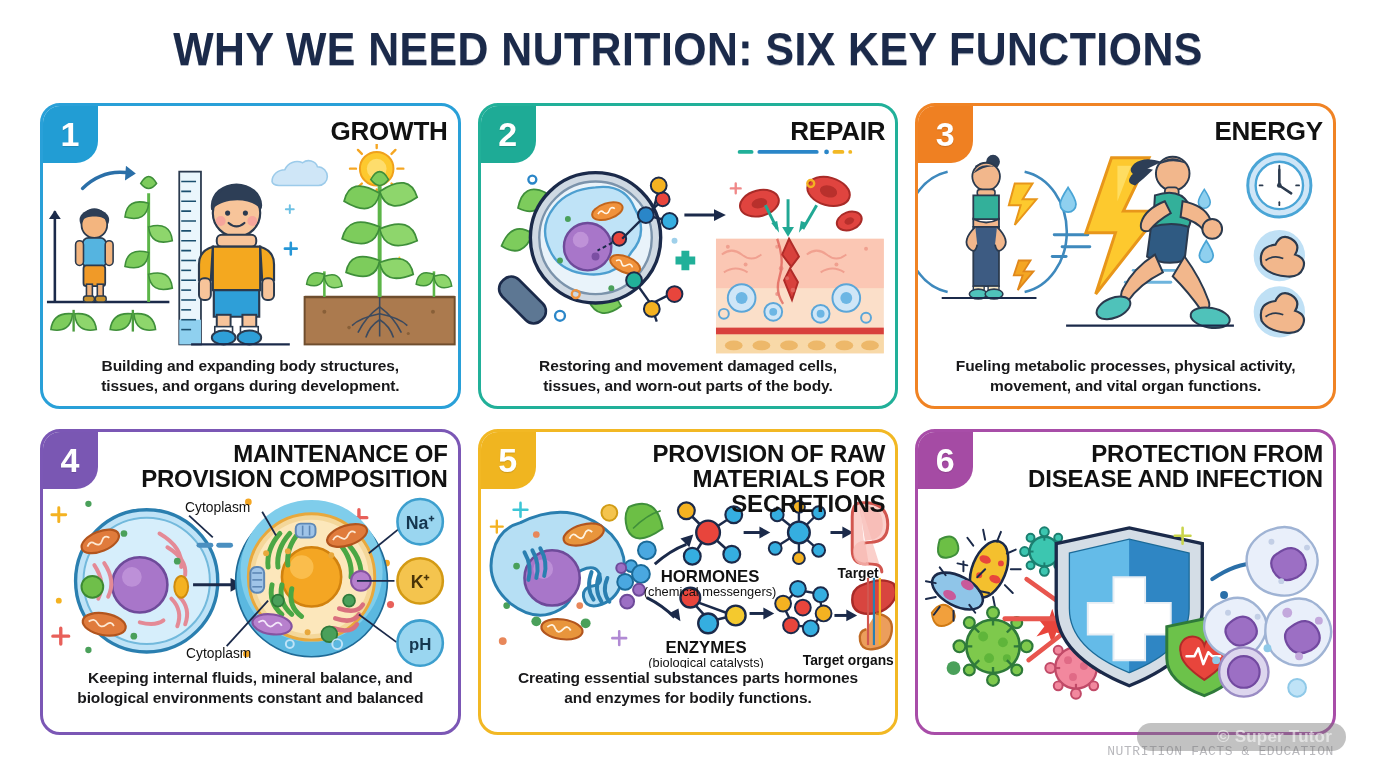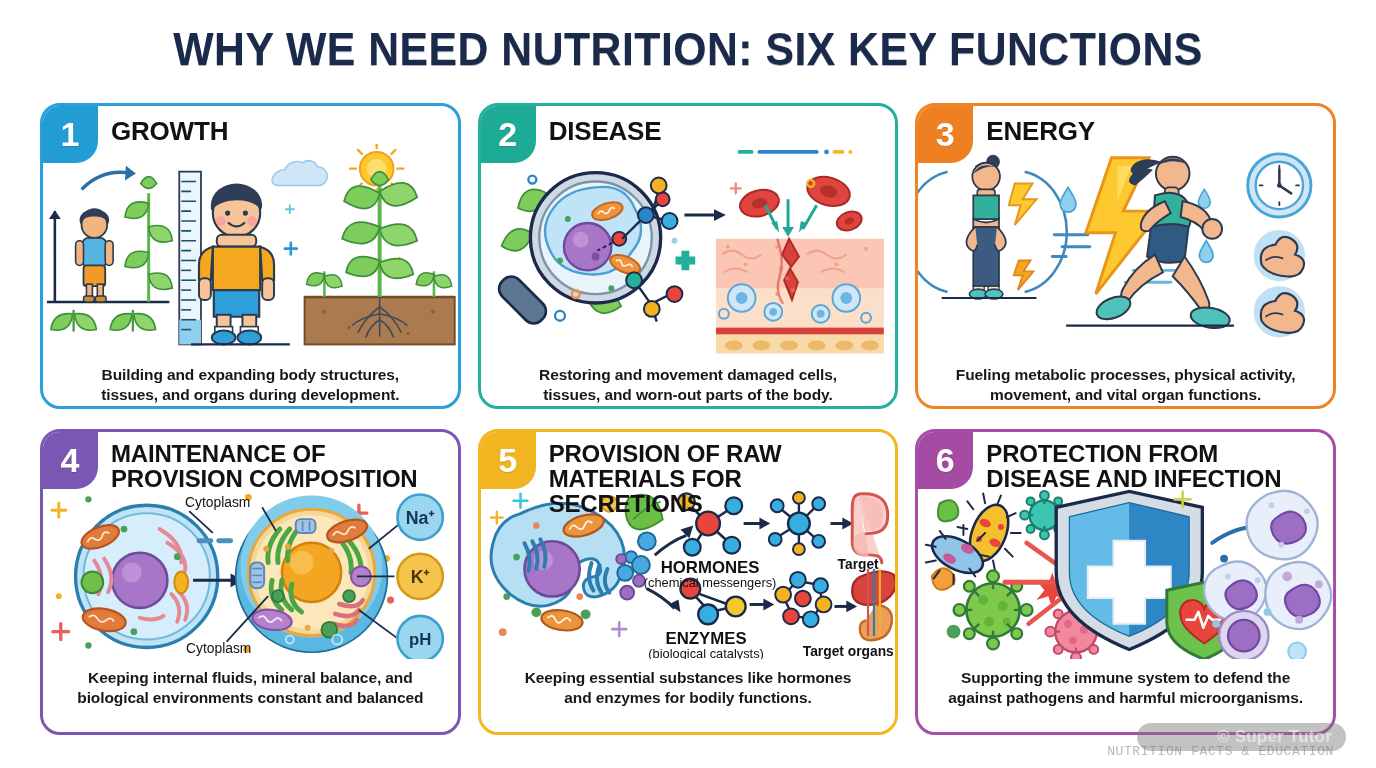--- a/index.html
+++ b/index.html
@@ -59,38 +59,38 @@
   .card-title {
     margin:12px 10px 0 68px;
     color:#111111;
     font-weight:bold;
     font-size:26px;
     line-height:1.05;
     letter-spacing:-0.2px;
     min-height:32px;
     white-space:pre-line;
     z-index:3;
+    text-align:right;
   }
   .card.two-line .card-title { font-size:24px; margin-top:9px; }
   .art {
     flex:1;
     position:relative;
     margin-top:-6px;
   }
   .art svg { width:100%; height:100%; display:block; }
   .caption {
     text-align:center;
     color:#18181a;
     font-size:15.5px;
     font-weight:bold;
     line-height:1.25;
     padding:0 14px 25px;
     white-space:pre-line;
     letter-spacing:-0.1px;
-    margin-top:9px;
   }
   
   #wm-pill {
     position:absolute;
     right:30px; top:723px;
     width:209px; height:28px;
     background:rgba(120,120,120,.45);
     border-radius:14px;
     z-index:20;
   }
@@ -288,21 +288,21 @@
           <path d="M396 134 q16 -6 18 10 q-16 6 -18 -10z" fill="#8ed66c" stroke="#3f8f3a" stroke-width="1.5"></path>
         </g>
       </svg>
     </div>
     <div class="caption">Building and expanding body structures,
 tissues, and organs during development.</div>
   </div>
 
   <div class="card" id="c2" style="border-color: rgb(33, 176, 153);">
     <div class="badge" style="background: rgb(30, 171, 150);">2</div>
-    <div class="card-title">DISEASE</div>
+    <div class="card-title">REPAIR</div>
     <div class="art">
       <svg viewBox="0 0 420 215" preserveAspectRatio="xMidYMid meet">
 
         <g stroke-linecap="round">
           <line x1="268" y1="-5" x2="284" y2="-5" stroke="#f2b824" stroke-width="4"></line>
           <line x1="292" y1="-3" x2="352" y2="-3" stroke="#2a86c8" stroke-width="4"></line>
           <circle cx="362" cy="-3" r="2" fill="#2a86c8"></circle>
           <line x1="262" y1="8" x2="274" y2="8" stroke="#21b099" stroke-width="4"></line>
           <line x1="282" y1="8" x2="340" y2="8" stroke="#2a86c8" stroke-width="4"></line>
           <circle cx="350" cy="8" r="2.4" fill="#2a86c8"></circle>
@@ -901,21 +901,21 @@
         </g>
 
         <text x="232" y="88" text-anchor="middle" font-family="Liberation Sans, sans-serif" font-size="17" font-weight="bold" fill="#111">HORMONES</text>
         <text x="232" y="102" text-anchor="middle" font-family="Liberation Sans, sans-serif" font-size="13" fill="#111">(chemical messengers)</text>
         <text x="382" y="84" text-anchor="middle" font-family="Liberation Sans, sans-serif" font-size="14" font-weight="bold" fill="#111">Target</text>
         <text x="228" y="160" text-anchor="middle" font-family="Liberation Sans, sans-serif" font-size="17" font-weight="bold" fill="#111">ENZYMES</text>
         <text x="228" y="174" text-anchor="middle" font-family="Liberation Sans, sans-serif" font-size="13" fill="#111">(biological catalysts)</text>
         <text x="372" y="172" text-anchor="middle" font-family="Liberation Sans, sans-serif" font-size="14" font-weight="bold" fill="#111">Target organs</text>
       </svg>
     </div>
-    <div class="caption">Keeping essential substances like hormones
+    <div class="caption">Creating essential substances parts hormones
 and enzymes for bodily functions.</div>
   </div>
 
   <div class="card two-line" id="c6" style="border-color: rgb(168, 77, 168);">
     <div class="badge" style="background: rgb(165, 75, 164);">6</div>
     <div class="card-title">PROTECTION FROM
 DISEASE AND INFECTION</div>
     <div class="art">
       <svg viewBox="0 0 420 175" preserveAspectRatio="xMidYMid meet">
 
@@ -1105,21 +1105,19 @@
         </g>
         <g>
           <circle cx="330" cy="152" r="25" fill="#ddd6ee" stroke="#9a8cc4" stroke-width="2.4"></circle>
           <circle cx="330" cy="152" r="16" fill="#9c6fc4" stroke="#7249a0" stroke-width="2.2"></circle>
         </g>
         <circle cx="384" cy="168" r="9" fill="#bfe3f7" stroke="#8fc9e8" stroke-width="2"></circle>
         <circle cx="354" cy="128" r="4" fill="#8fc9e8"></circle>
         <circle cx="302" cy="140" r="4" fill="#8fc9e8"></circle>
       </svg>
     </div>
-    <div class="caption">Supporting the immune system to defend the
-against pathogens and harmful microorganisms.</div>
   </div>
 
 </div>
 
 <div id="wm-pill"></div>
 <div id="wm-text">© Super Tutor</div>
 <div id="wm-sub">NUTRITION FACTS &amp; EDUCATION</div>
 
 </body></html>

